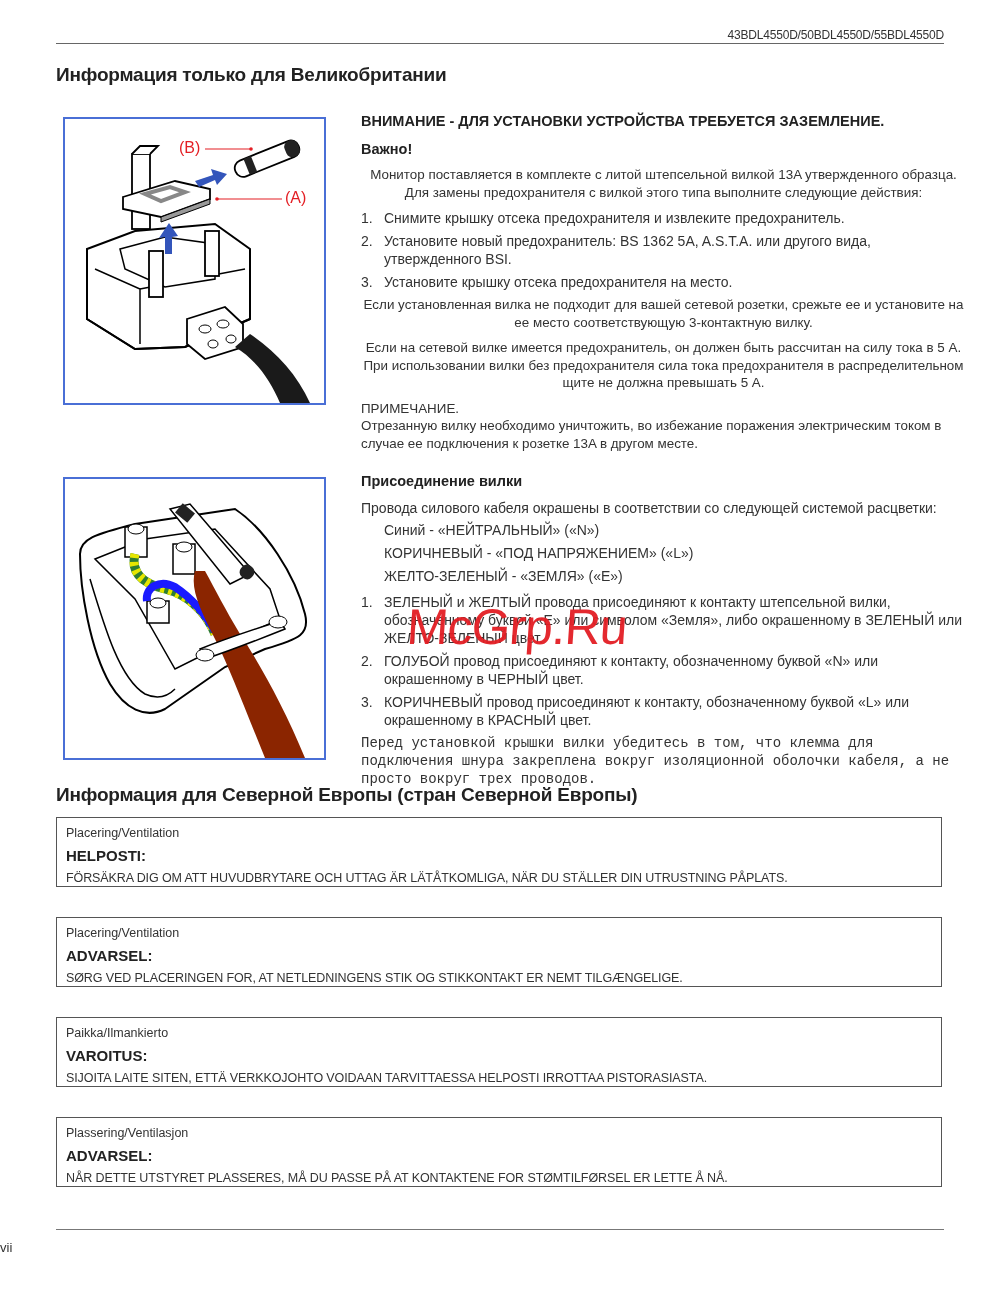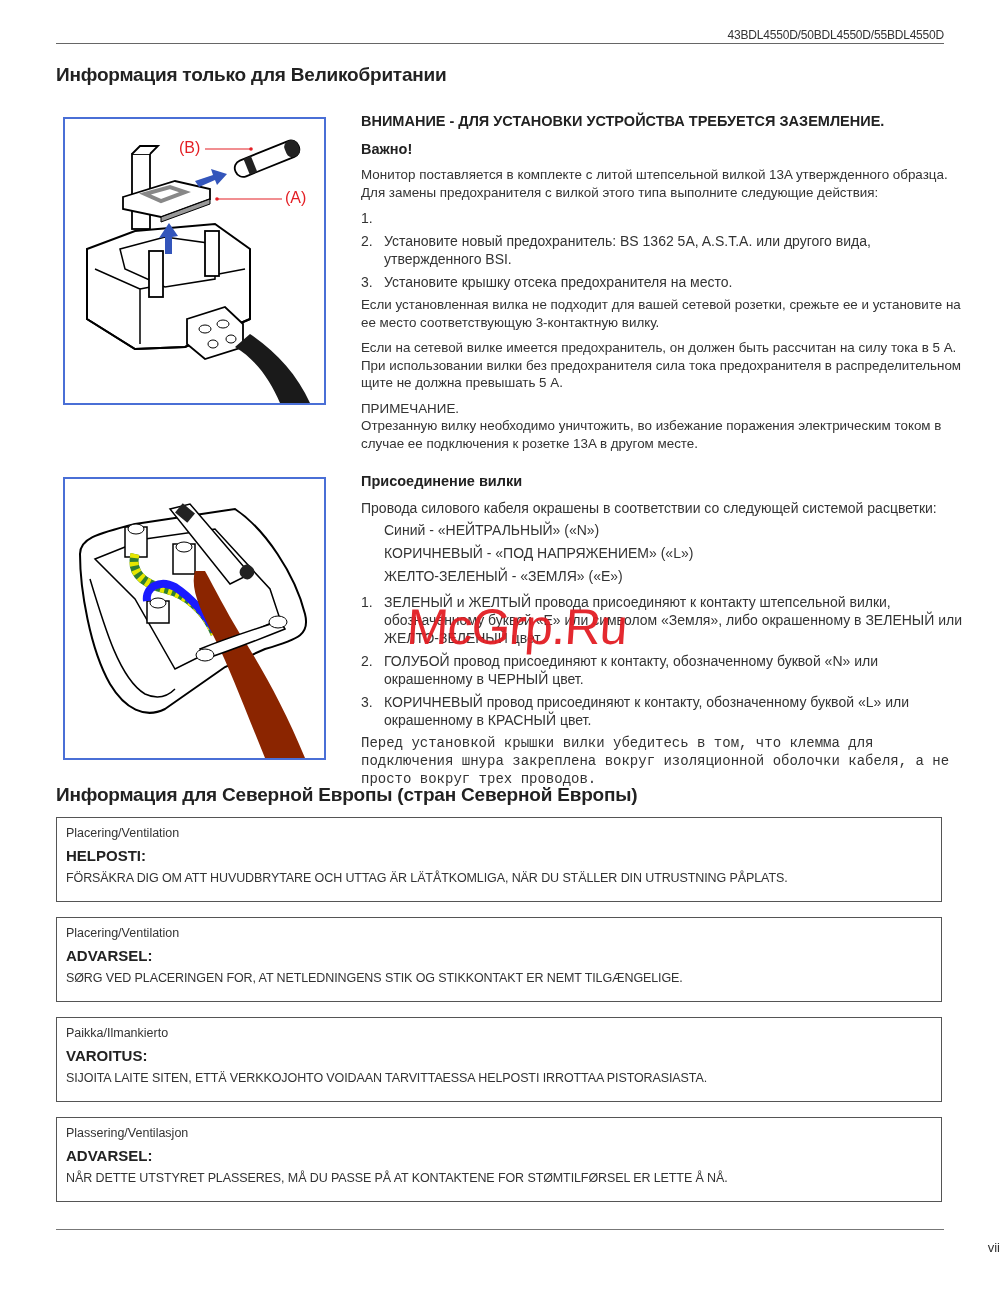--- a/index.html
+++ b/index.html
@@ -3,35 +3,35 @@
 <meta charset="utf-8">
 <style>
   html, body { margin: 0; padding: 0; background: #ffffff; }
   body { width: 1000px; height: 1294px; position: relative; font-family: "Liberation Sans", sans-serif; color: #222; overflow: hidden; }
   .model { position: absolute; right: 56px; top: 28px; font-size: 12px; color: #333; letter-spacing: -0.2px; }
   .top-rule { position: absolute; left: 56px; right: 56px; top: 43px; border-top: 1.5px solid #666; }
   .h1 { position: absolute; left: 56px; font-size: 19px; font-weight: bold; color: #222; letter-spacing: -0.2px; }
   .fig { position: absolute; left: 63px; width: 259px; border: 2px solid #4a6fd6; background: #fff; }
   .fig svg { display: block; }
   .col { position: absolute; left: 345px; width: 605px; font-size: 13.4px; line-height: 17.5px; color: #333; margin-left: 16px; }
-  .col p { margin: 0 0 8px 0; }
+  .col p { margin: 0 0 8px 0; text-align: center; }
   .h2 { font-size: 14.5px; font-weight: bold; color: #222; margin: 0 0 10px 0; }
   ol.steps { list-style: none; margin: 0 0 4px 0; padding: 0; font-size: 14px; line-height: 18px; }
   ol.steps li { display: flex; margin-bottom: 5px; }
   ol.steps li .n { width: 23px; flex: none; }
   .note { display: flex; margin-top: 8px; flex-direction: column; }
   .note .lbl { width: 118px; flex: none; }
   .colors { padding-left: 23px; font-size: 14px; line-height: 18px; }
   .colors div { margin-bottom: 5px; }
-  .box { position: absolute; left: 56px; width: 886px; border: 1.5px solid #555; padding: 8px 9px 0 9px; box-sizing: border-box; height: 85px; }
+  .box { position: absolute; left: 56px; width: 886px; border: 1.5px solid #555; padding: 8px 9px 0 9px; box-sizing: border-box; height: 70px; }
   .box .cat { font-size: 12.5px; color: #333; margin-bottom: 7px; }
   .box .warn { font-size: 15px; font-weight: bold; color: #222; margin-bottom: 7px; }
   .box .txt { font-size: 12.5px; color: #333; letter-spacing: -0.1px; }
   .bottom-rule { position: absolute; left: 56px; right: 56px; top: 1229px; border-top: 1.5px solid #777; }
-  .pagenum { position: absolute; left: 0; right: 0; top: 1240px; text-align: right; font-size: 13px; color: #333; }
+  .pagenum { position: absolute; left: 0; right: 0; top: 1240px; text-align: left; font-size: 13px; color: #333; }
   .wm { position: absolute; left: 407px; top: 598px; font-size: 50px; color: #e31e24; font-family: "Liberation Sans", sans-serif; letter-spacing: -1px; transform: skewX(-4deg); opacity: 0.95; pointer-events: none; }
 </style>
 </head>
 <body>
 
 <div class="model">43BDL4550D/50BDL4550D/55BDL4550D</div>
 <div class="top-rule"></div>
 
 <div class="h1" style="top:64px;">Информация только для Великобритании</div>
 
@@ -79,20 +79,21 @@
   </svg>
 </div>
 
 <div class="col" style="top:113px;">
   <div class="h2" style="font-size:14.5px;">ВНИМАНИЕ - ДЛЯ УСТАНОВКИ УСТРОЙСТВА ТРЕБУЕТСЯ ЗАЗЕМЛЕНИЕ.</div>
   <div class="h2" style="margin-bottom:8px;">Важно!</div>
   <p>Монитор поставляется в комплекте с литой штепсельной вилкой 13A утвержденного образца. Для замены предохранителя с вилкой этого типа выполните следующие действия:</p>
   <ol class="steps">
     <li>
         <span class="n">1.</span>
+        <span>Снимите крышку отсека предохранителя и извлеките предохранитель.</span>
       </li>
     <li>
         <span class="n">2.</span>
         <span>Установите новый предохранитель: BS 1362 5A, A.S.T.A. или другого вида, утвержденного BSI.</span>
       </li>
     <li>
         <span class="n">3.</span>
         <span>Установите крышку отсека предохранителя на место.</span>
       </li>
   </ol>

